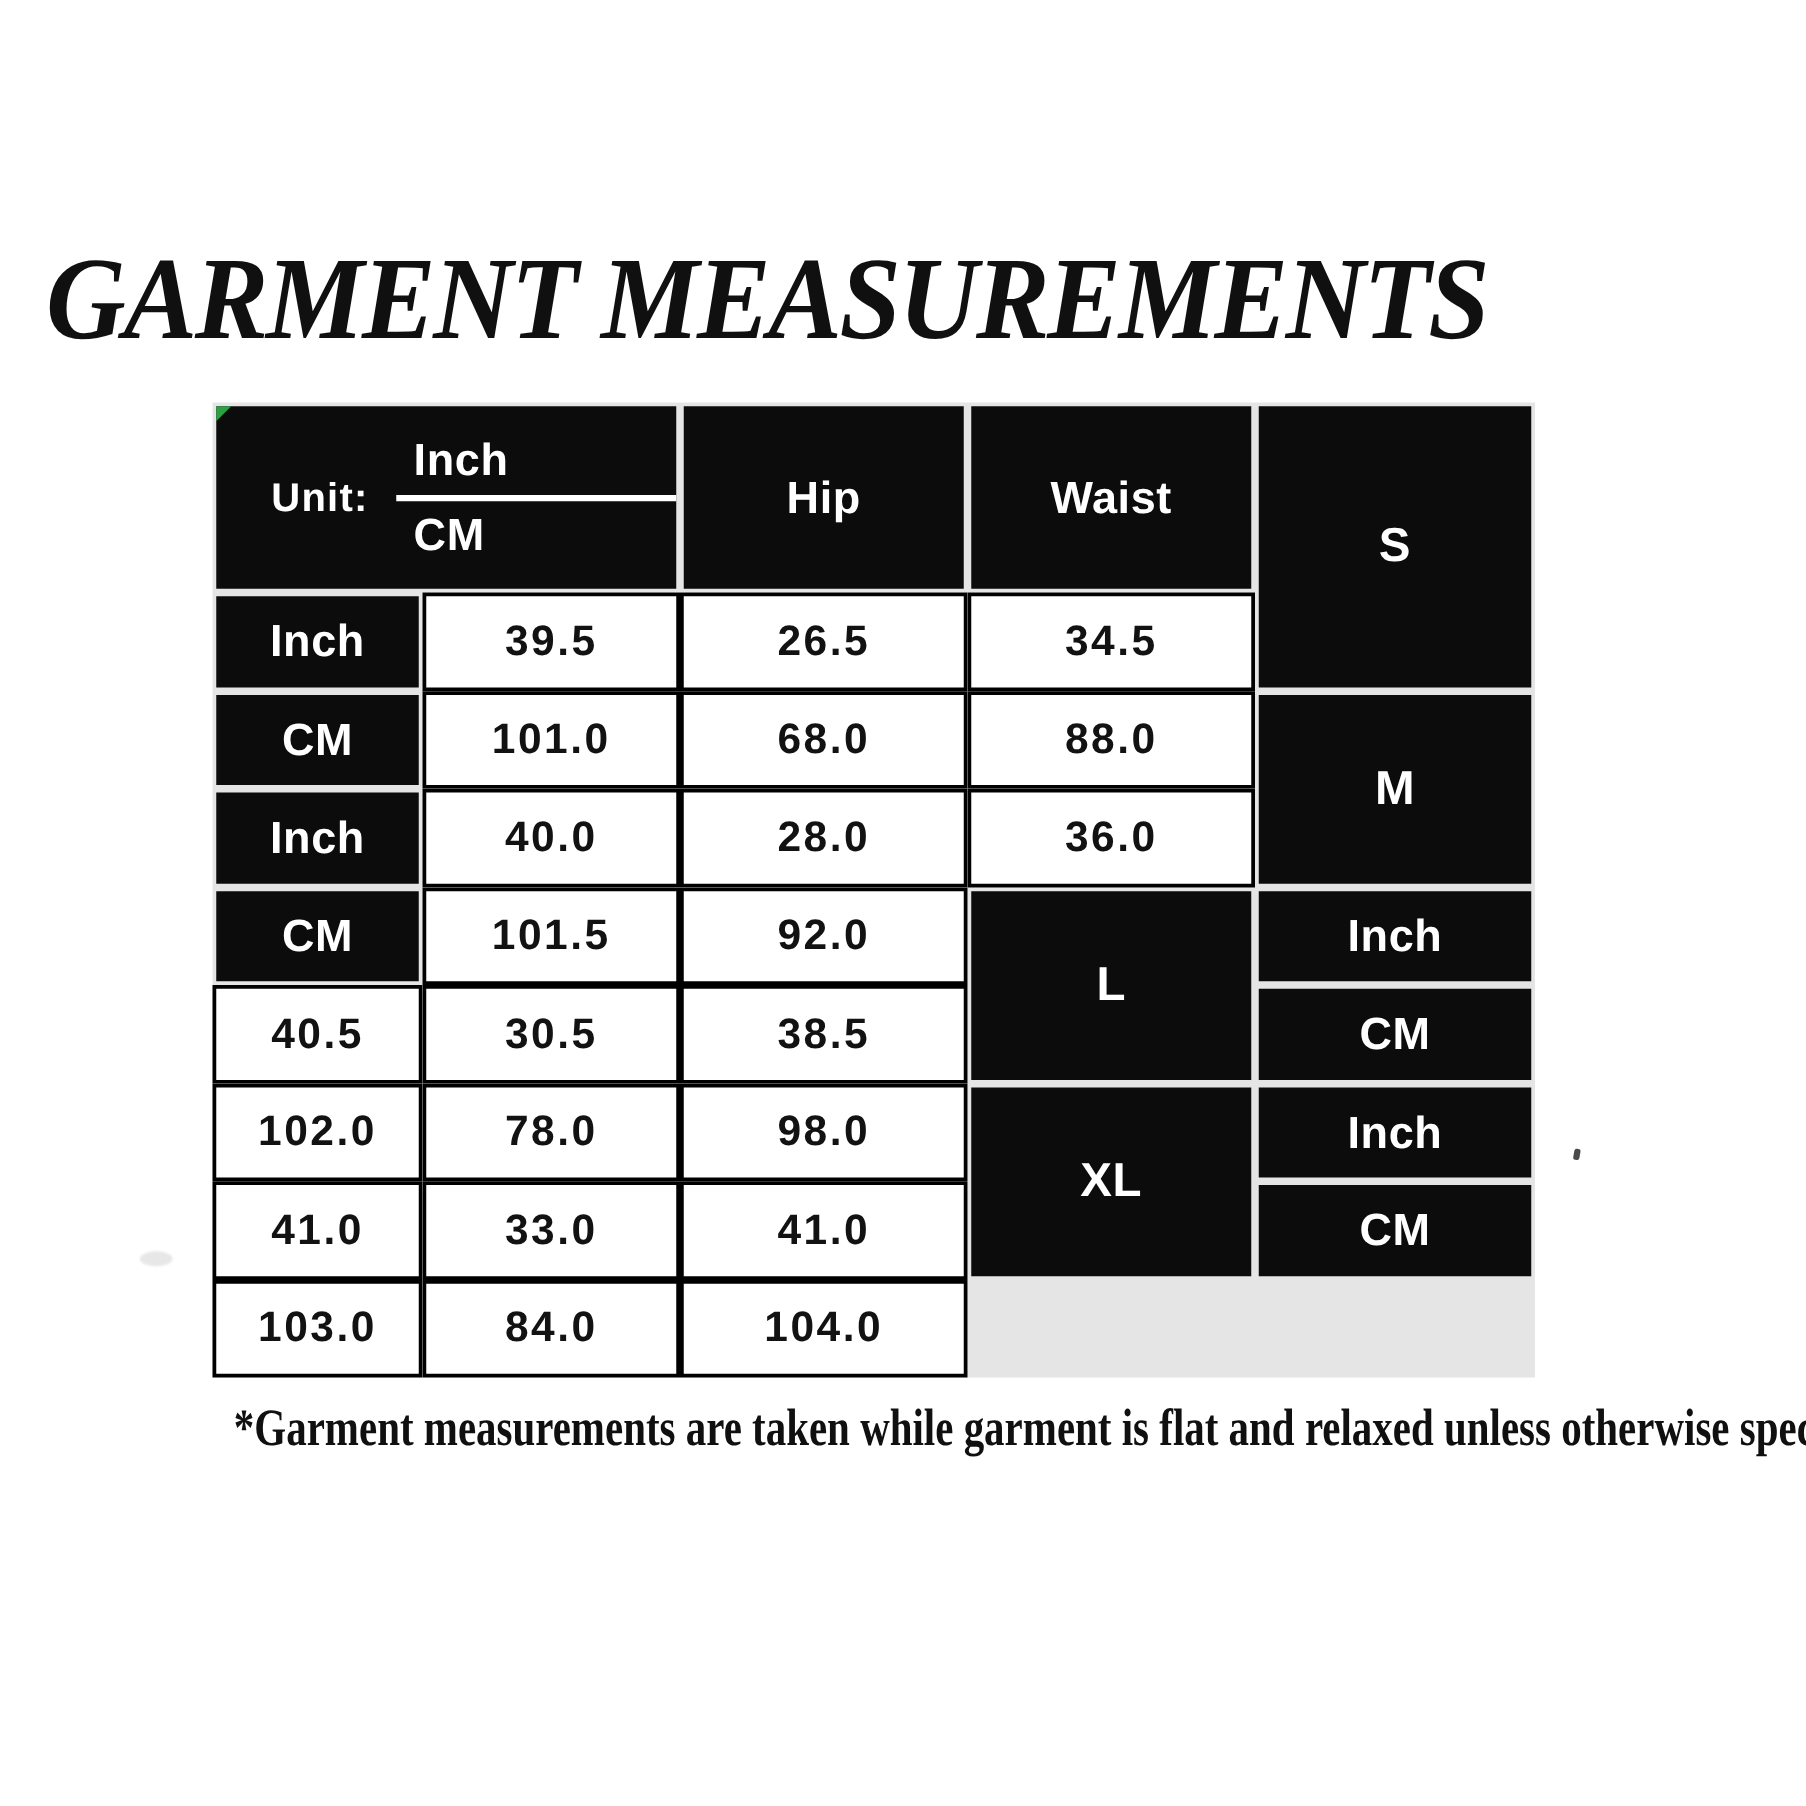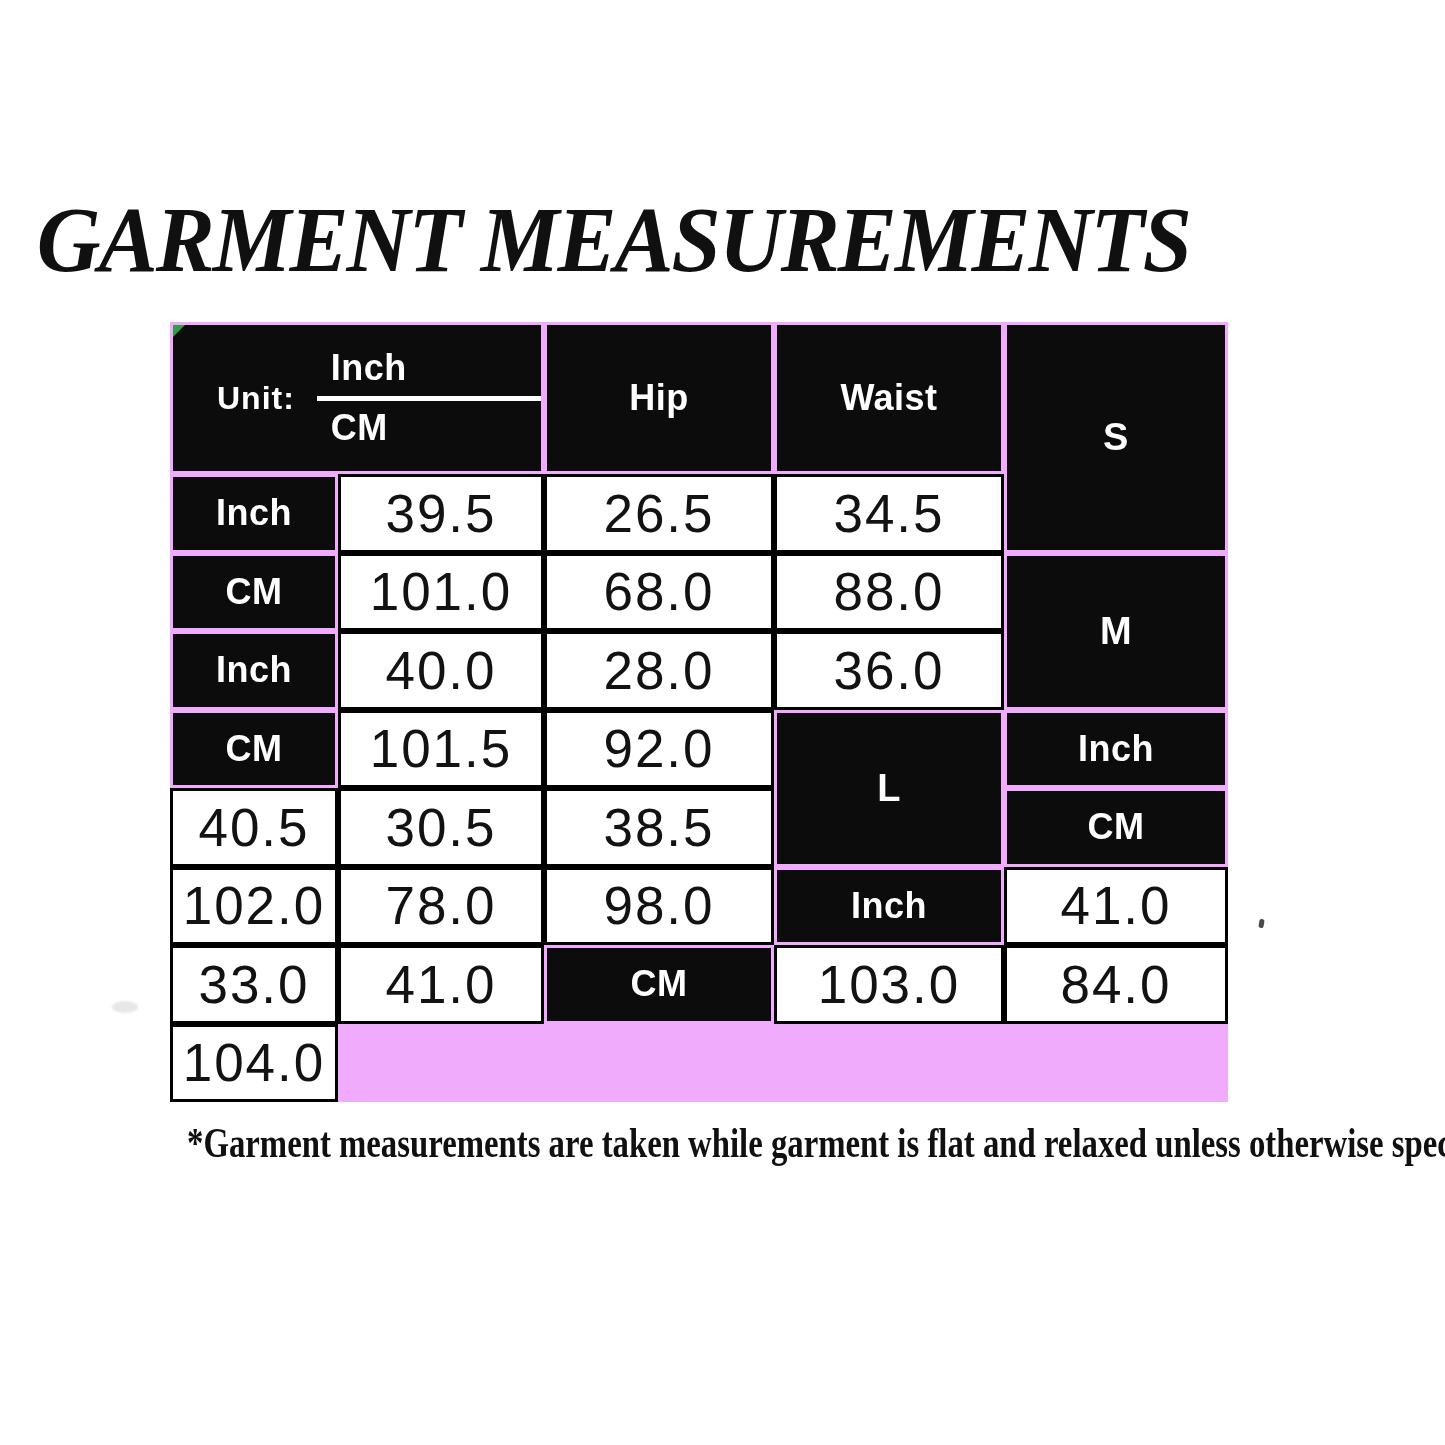--- a/index.html
+++ b/index.html
@@ -16,30 +16,30 @@
   }
   .title .squish { display:inline-block; transform:scaleX(0.94); transform-origin:center; }
 
   
   .size-table {
     position:absolute; left:170px; top:322px;
     width:1058px;
     display:grid;
     grid-template-columns:168px 206px 230px 230px 224px;
     grid-template-rows:152px repeat(8, 78.5px);
-    background:#f0abfc;
+    background:#e5e5e5;
   }
   .cell { display:flex; align-items:center; justify-content:center; }
   .black {
     background:#0c0c0c; color:#ffffff; margin:3px;
     font-weight:700; font-size:36px; letter-spacing:0.5px;
   }
   .white {
     background:#ffffff; color:#121212; border:3px solid #000000;
-    font-weight:400; font-size:53px; letter-spacing:2px;
+    font-weight:700; font-size:34px; letter-spacing:2px;
   }
   .ucell { grid-column:1 / 3; justify-content:flex-start; padding-left:44px; position:relative; }
   .corner {
     position:absolute; top:0; left:0; width:0; height:0;
     border-top:12px solid #2f9e44; border-right:12px solid transparent;
   }
   .unit-label { font-size:32px; letter-spacing:1px; }
   .fraction { flex:1 1 auto; display:flex; flex-direction:column; margin-left:22px; }
   .frac-top { text-align:left; padding:0 0 7px 14px; border-bottom:5px solid #ffffff; }
   .frac-bottom { text-align:left; padding:6px 0 0 14px; }
@@ -104,20 +104,21 @@
   <div class="cell black size-cell">L</div>
   <div class="cell black">Inch</div>
   <div class="cell white">40.5</div>
   <div class="cell white">30.5</div>
   <div class="cell white">38.5</div>
   <div class="cell black">CM</div>
   <div class="cell white">102.0</div>
   <div class="cell white">78.0</div>
   <div class="cell white">98.0</div>
 
+  <div class="cell black size-cell">XL</div>
   <div class="cell black">Inch</div>
   <div class="cell white">41.0</div>
   <div class="cell white">33.0</div>
   <div class="cell white">41.0</div>
   <div class="cell black">CM</div>
   <div class="cell white">103.0</div>
   <div class="cell white">84.0</div>
   <div class="cell white">104.0</div>
 
 </div>

